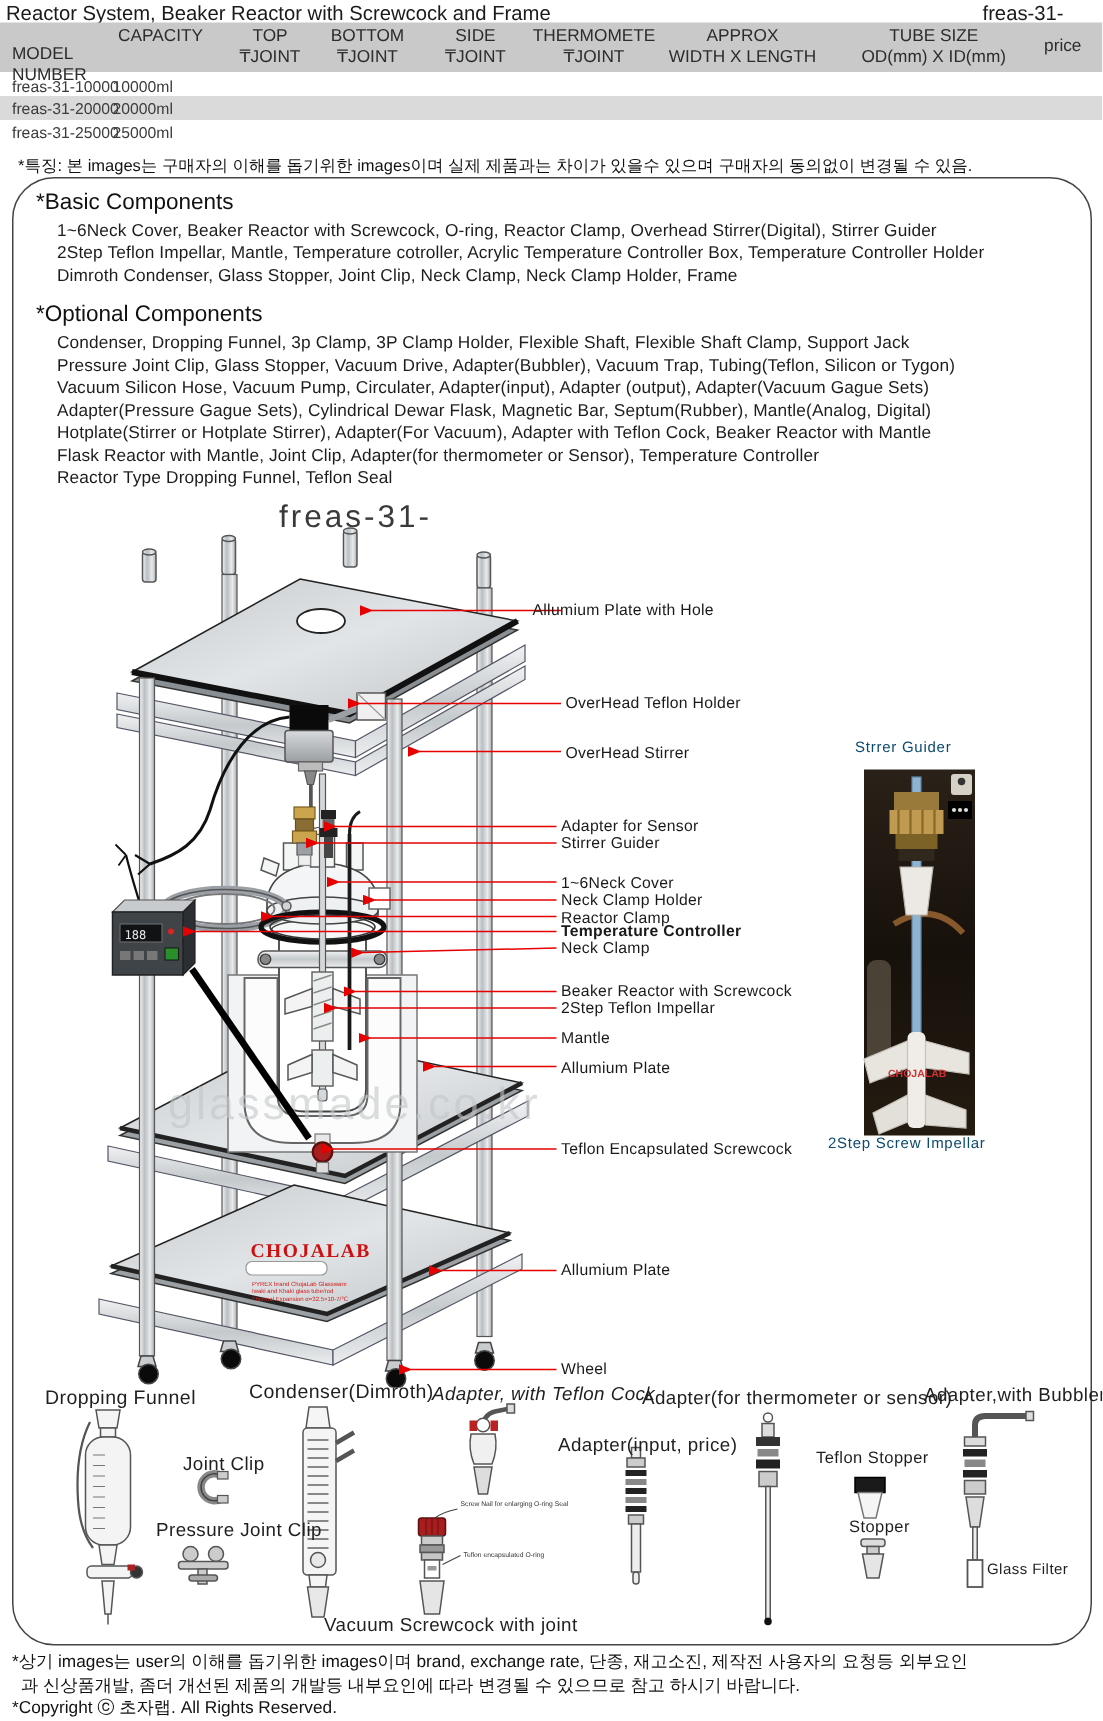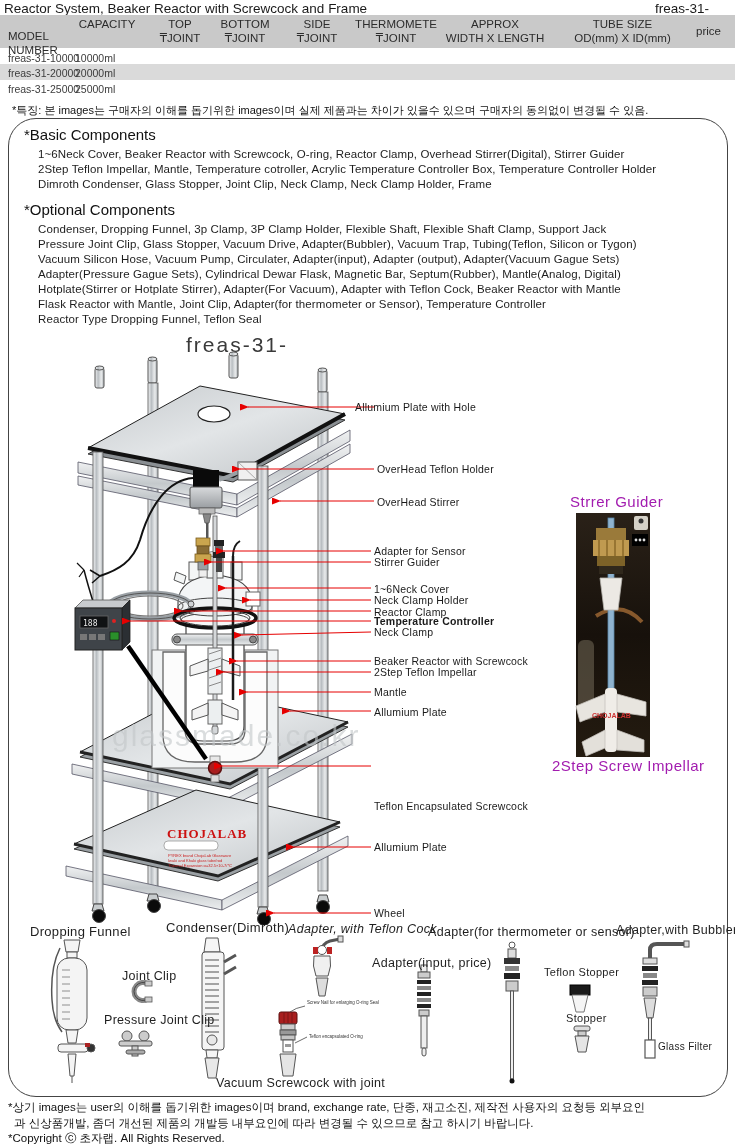--- a/index.html
+++ b/index.html
@@ -16,21 +16,21 @@
   .note{position:absolute;font-size:11px;color:#111;white-space:nowrap;}
   .bigbox{position:absolute;left:8px;top:118px;width:718px;height:977px;border:1.5px solid #444;border-radius:28px;}
   .comp-h{position:absolute;font-size:15px;color:#111;white-space:nowrap;}
   .comp-line{position:absolute;font-size:11.5px;color:#1d1d1d;white-space:nowrap;letter-spacing:0.1px;}
   .mid-code{position:absolute;font-size:21px;color:#3a3a3a;letter-spacing:2px;white-space:nowrap;}
   .callout{position:absolute;font-size:10.5px;color:#1a1a1a;white-space:nowrap;letter-spacing:0.2px;}
   .acc-label{position:absolute;font-size:12.5px;color:#1f1f1f;white-space:nowrap;letter-spacing:0.3px;}
   .acc-label.sm{font-size:11px;}
   .acc-label.xs{font-size:10px;}
   .tiny-note{position:absolute;font-size:4.5px;color:#333;white-space:nowrap;}
-  .photo-cap{position:absolute;font-size:15px;color:#a21caf;letter-spacing:0.5px;white-space:nowrap;}
+  .photo-cap{position:absolute;font-size:10px;color:#0c4a6e;letter-spacing:0.5px;white-space:nowrap;}
   .foot{position:absolute;font-size:11.5px;color:#111;white-space:nowrap;}
 </style>
 </head>
 <body>
 
 <div class="page">
 
   <div class="abs title" style="left:4px;top:1px;">Reactor System, Beaker Reactor with Screwcock and Frame</div>
   <div class="abs code" style="left:655px;top:1px;">freas-31-</div>
 
@@ -364,21 +364,21 @@
   <div class="callout" style="left:374px;top:556px;">Stirrer Guider</div>
   <div class="callout" style="left:374px;top:583px;">1~6Neck Cover</div>
   <div class="callout" style="left:374px;top:594px;">Neck Clamp Holder</div>
   <div class="callout" style="left:374px;top:606px;">Reactor Clamp</div>
   <div class="callout" style="left:374px;top:615px;font-weight:bold;">Temperature Controller</div>
   <div class="callout" style="left:374px;top:626px;">Neck Clamp</div>
   <div class="callout" style="left:374px;top:655px;">Beaker Reactor with Screwcock</div>
   <div class="callout" style="left:374px;top:666px;">2Step Teflon Impellar</div>
   <div class="callout" style="left:374px;top:686px;">Mantle</div>
   <div class="callout" style="left:374px;top:706px;">Allumium Plate</div>
-  <div class="callout" style="left:374px;top:760px;margin-top:40px;">Teflon Encapsulated Screwcock</div>
+  <div class="callout" style="left:374px;top:760px;">Teflon Encapsulated Screwcock</div>
   <div class="callout" style="left:374px;top:841px;">Allumium Plate</div>
   <div class="callout" style="left:374px;top:907px;">Wheel</div>
 
   <div class="photo-cap" style="left:570px;top:493px;">Strrer Guider</div>
   <div class="photo-cap" style="left:552px;top:757px;">2Step Screw Impellar</div>
 
   <svg class="abs" style="left:0;top:920px;" width="735" height="176" viewBox="0 920 735 176">
 
     <g stroke="#555" stroke-width="1" fill="#f4f4f4">
       <path d="M60,948 Q50,968 52,1000 Q53,1020 62,1032" fill="none" stroke-width="1.5"></path>

